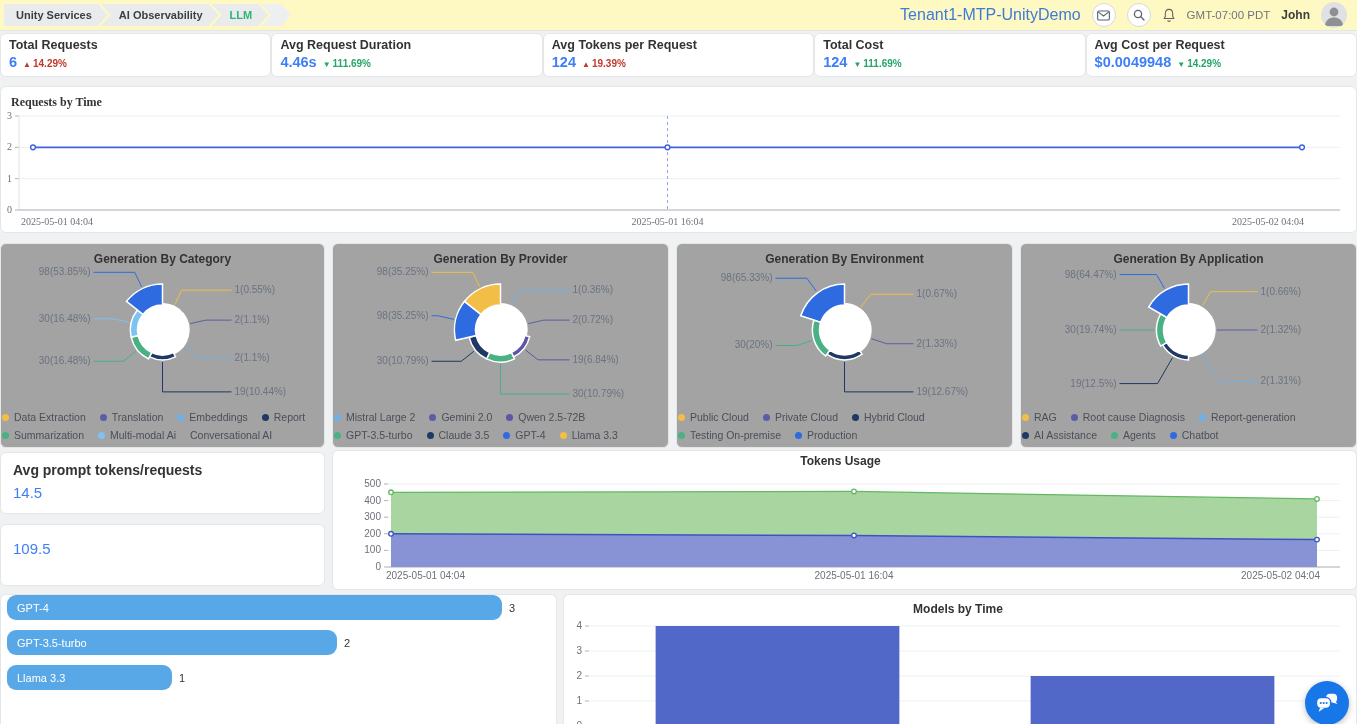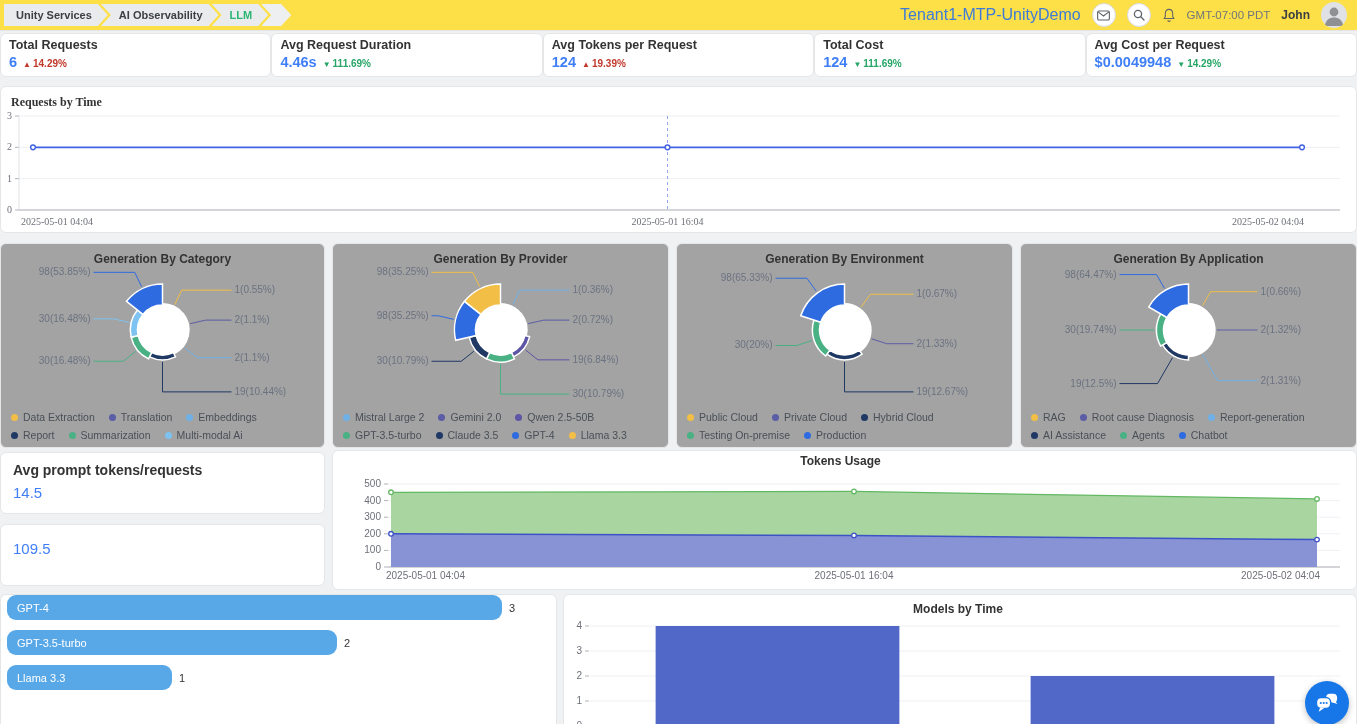--- a/index.html
+++ b/index.html
@@ -4,21 +4,21 @@
 <style>
   html,body{margin:0;padding:0;}
   body{
     width:1357px;height:724px;overflow:hidden;position:relative;
     background:#F0F1F2;
     font-family:"Liberation Sans","DejaVu Sans",sans-serif;
     -webkit-font-smoothing:antialiased;
   }
   
   .topnav{
-    position:absolute;top:0;left:0;right:0;height:30px;background:#fde047;
+    position:absolute;top:0;left:0;right:0;height:30px;background:#fef9c3;
     border-bottom:1px solid #E3E4E6;display:flex;align-items:center;justify-content:space-between;
   }
   .crumbs{display:flex;align-items:center;height:22px;margin-left:4px;}
   .crumb{
     position:relative;display:flex;align-items:center;background:#E9EBED;
     padding:0 16px 0 18px;height:22px;font-size:11px;font-weight:700;color:#3C4043;
     clip-path:polygon(0 0,calc(100% - 10px) 0,100% 50%,calc(100% - 10px) 100%,0 100%,10px 50%);
     margin-left:-7px;cursor:pointer;
   }
   .crumb:first-child{clip-path:polygon(0 0,calc(100% - 10px) 0,100% 50%,calc(100% - 10px) 100%,0 100%);margin-left:0;padding-left:12px;}
@@ -45,21 +45,21 @@
   .kpi-line{display:flex;align-items:baseline;gap:6px;margin-top:2px;}
   .kpi-value{font-size:14.5px;font-weight:700;color:#3E7EF7;}
   .kpi-delta{font-size:10px;font-weight:700;display:flex;align-items:baseline;gap:2px;}
   .kpi-delta .arr{font-size:8px;}
   .delta-red{color:#C0392B;}
   .delta-green{color:#27A567;}
   
   .donut-row{position:absolute;top:243px;left:0;right:0;height:205px;display:grid;grid-template-columns:325px 1fr 1fr 1fr;gap:7px;}
   .donut-card{background:#a3a3a3;border:1px solid #E4E6E8;border-radius:6px;box-sizing:border-box;overflow:hidden;}
   .donut-svg{overflow:visible;display:block;}
-  .legend{display:flex;flex-wrap:wrap;column-gap:14px;row-gap:3px;padding:2px 10px 0 10px;}
+  .legend{display:flex;flex-wrap:wrap;column-gap:14px;row-gap:3px;padding:2px 10px 0 1px;}
   .legend-item{display:flex;align-items:center;gap:5px;font-size:10.5px;color:#4A4F57;cursor:pointer;line-height:15px;}
   .legend-dot{width:7px;height:7px;border-radius:50%;flex:none;}
   
   .avg-title{font-size:14px;font-weight:700;color:#333;}
   .avg-value{font-size:15px;color:#3E7EF7;margin-top:6px;font-weight:500;}
   
   .tm-row{display:flex;align-items:center;margin:0 8px 10px 6px;}
   .tm-bar{height:25px;border-radius:9px;display:flex;align-items:center;overflow:hidden;flex:none;}
   .tm-bar span{color:#fff;font-size:11px;padding-left:10px;white-space:nowrap;}
   .tm-val{font-size:11px;color:#333;margin-left:7px;}
@@ -280,21 +280,21 @@
         <span class="legend-item">
           <span class="legend-dot" style="background: rgb(111, 176, 230);"></span>
           <span>Mistral Large 2</span>
         </span>
         <span class="legend-item">
           <span class="legend-dot" style="background: rgb(91, 94, 166);"></span>
           <span>Gemini 2.0</span>
         </span>
         <span class="legend-item">
           <span class="legend-dot" style="background: rgb(93, 85, 165);"></span>
-          <span>Qwen 2.5-50B</span>
+          <span>Qwen 2.5-72B</span>
         </span>
         <span class="legend-item">
           <span class="legend-dot" style="background: rgb(73, 177, 132);"></span>
           <span>GPT-3.5-turbo</span>
         </span>
         <span class="legend-item">
           <span class="legend-dot" style="background: rgb(31, 56, 100);"></span>
           <span>Claude 3.5</span>
         </span>
         <span class="legend-item">

